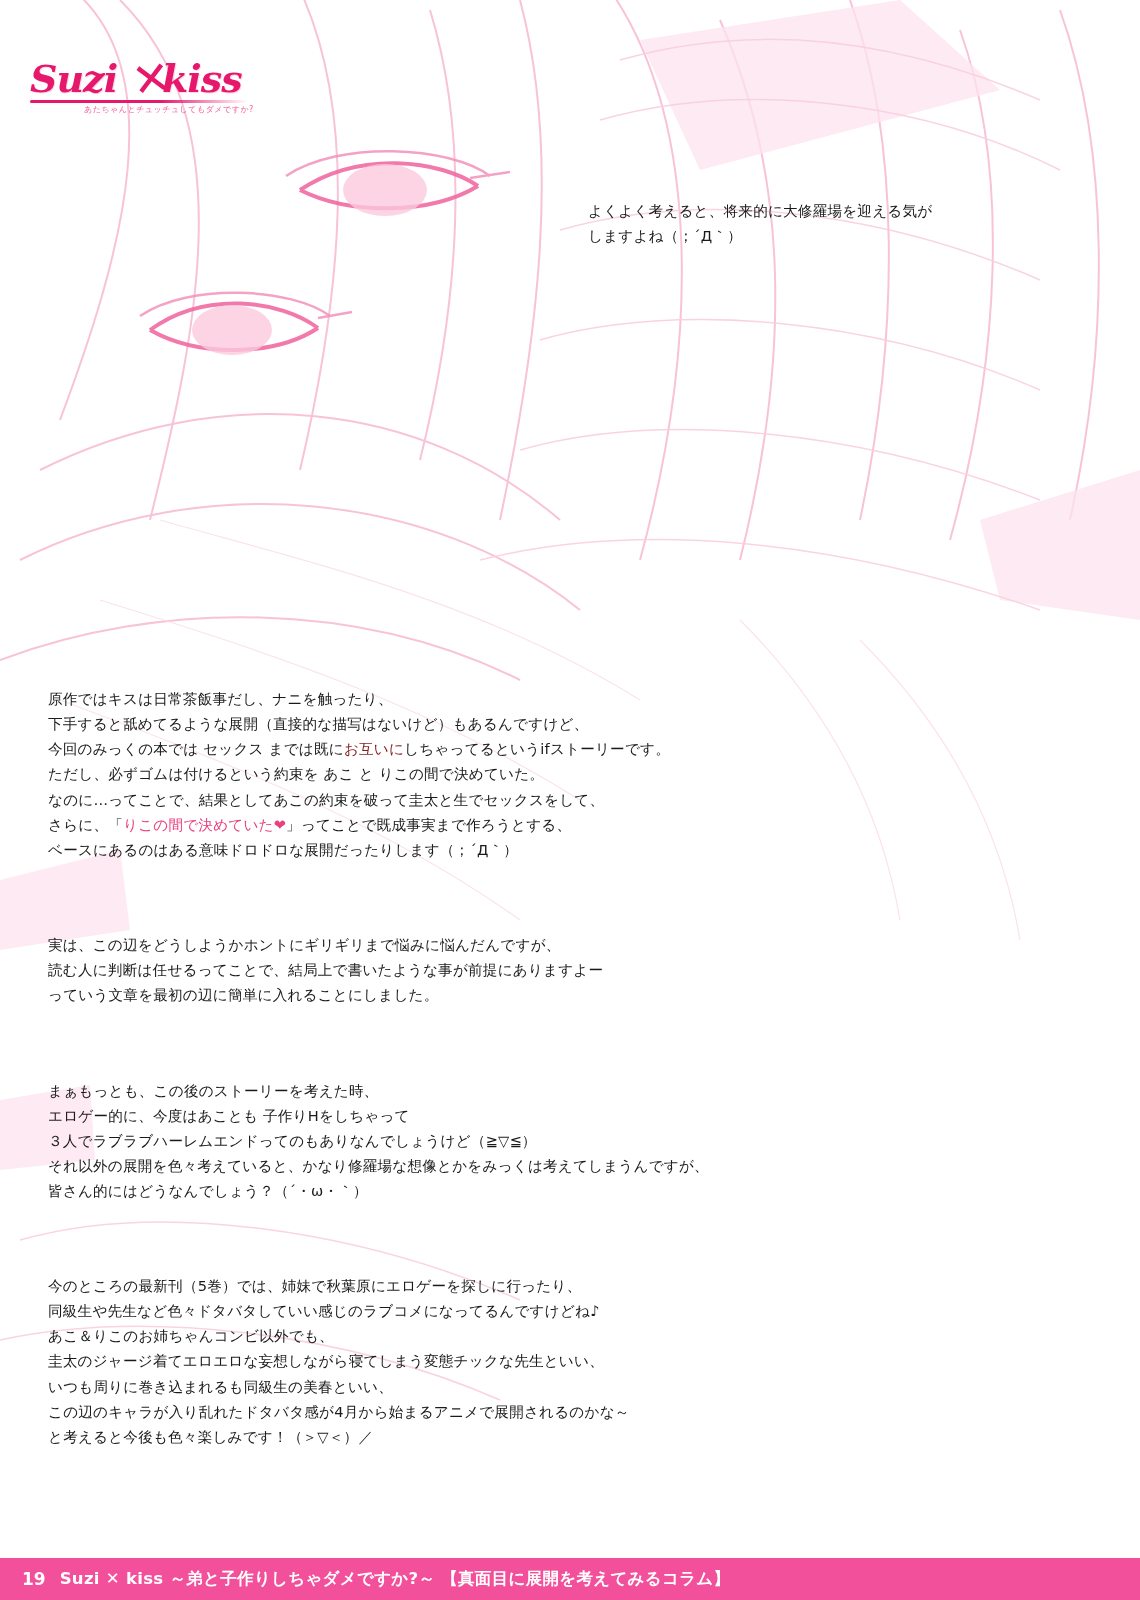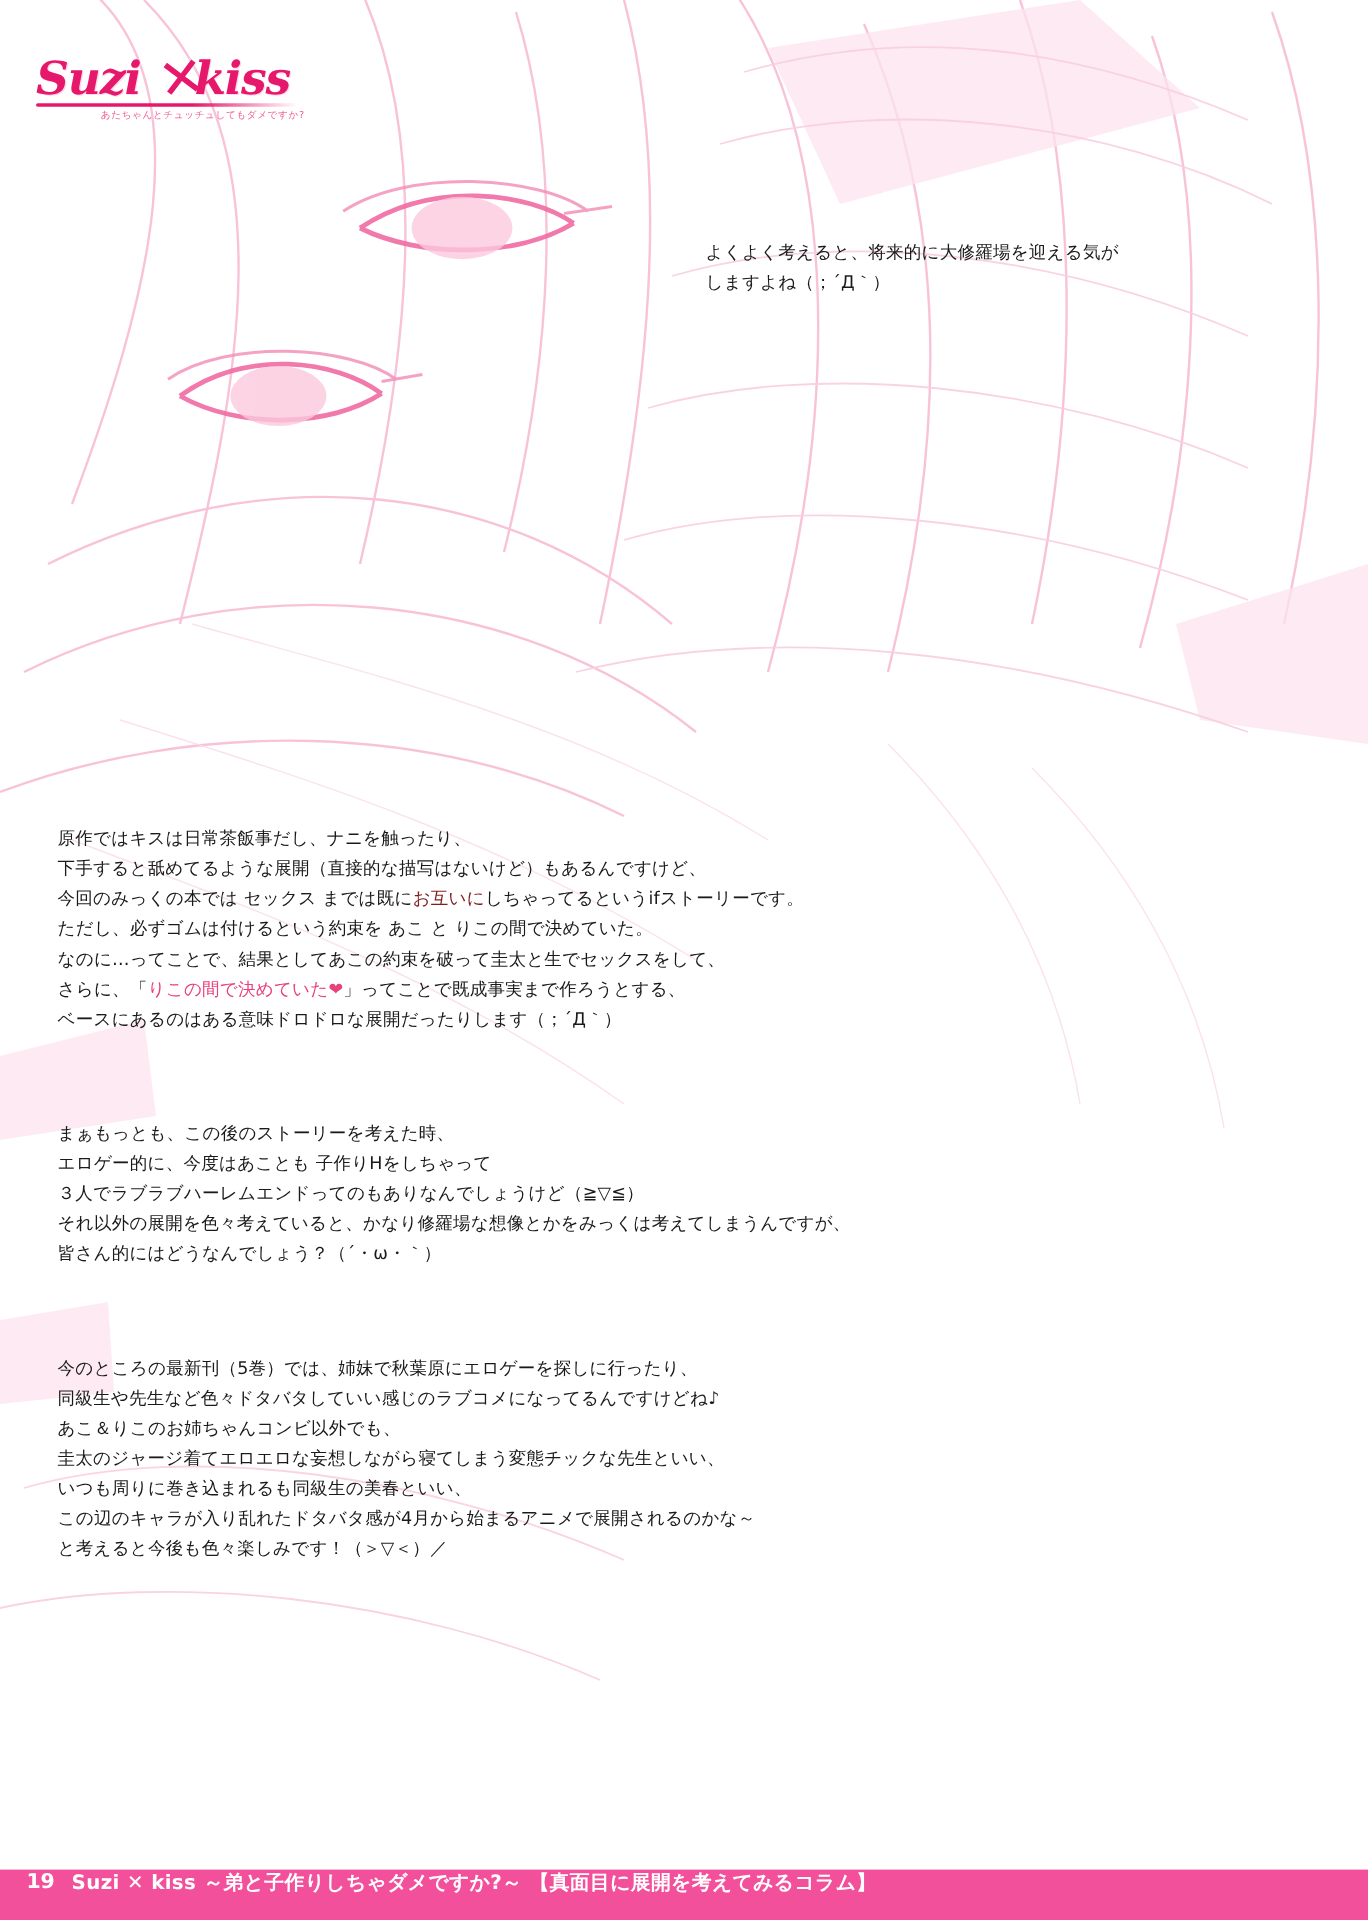--- a/index.html
+++ b/index.html
@@ -20,21 +20,21 @@
     position: absolute;
     inset: 0;
     z-index: 0;
     pointer-events: none;
   }
 
   
   #logo {
     position: absolute;
     left: 28px;
-    top: 34px;
+    top: 48px;
     width: 240px;
     height: 80px;
     z-index: 3;
     text-align: right;
   }
   #logo .logo-text {
     font-family: "DejaVu Serif", "Liberation Serif", serif;
     font-style: italic;
     font-weight: bold;
     font-size: 38px;
@@ -104,20 +104,21 @@
   
   #footer {
     position: absolute;
     left: 0;
     bottom: 0;
     width: 1140px;
     height: 42px;
     background: #f2509a;
     z-index: 4;
     display: flex;
+    align-items: center;
   }
   #footer .pagenum {
     color: #ffffff;
     font-weight: bold;
     font-size: 17px;
     margin-left: 22px;
     margin-right: 14px;
     font-family: "DejaVu Sans", "Liberation Sans", sans-serif;
   }
   #footer .ftitle {
@@ -212,20 +213,23 @@
 </div>
 
 <div class="tblock" id="main-block">
   <p class="para"><span>原作ではキスは日常茶飯事だし、ナニを触ったり、
 下手すると舐めてるような展開（直接的な描写はないけど）もあるんですけど、
 今回のみっくの本では セックス までは既に</span><span class="hl-blue">お互いに</span><span>しちゃってるというifストーリーです。
 ただし、必ずゴムは付けるという約束を あこ と りこの間で決めていた。
 なのに…ってことで、結果としてあこの約束を破って圭太と生でセックスをして、
 さらに、「</span><span class="hl-pink">りこの間で決めていた❤</span><span>」ってことで既成事実まで作ろうとする、
 ベースにあるのはある意味ドロドロな展開だったりします（；´Д｀）</span></p>
+  <p class="para">実は、この辺をどうしようかホントにギリギリまで悩みに悩んだんですが、
+読む人に判断は任せるってことで、結局上で書いたような事が前提にありますよー
+っていう文章を最初の辺に簡単に入れることにしました。</p>
   <p class="para">まぁもっとも、この後のストーリーを考えた時、
 エロゲー的に、今度はあことも 子作りHをしちゃって
 ３人でラブラブハーレムエンドってのもありなんでしょうけど（≧▽≦）
 それ以外の展開を色々考えていると、かなり修羅場な想像とかをみっくは考えてしまうんですが、
 皆さん的にはどうなんでしょう？（´・ω・｀）</p>
   <p class="para">今のところの最新刊（5巻）では、姉妹で秋葉原にエロゲーを探しに行ったり、
 同級生や先生など色々ドタバタしていい感じのラブコメになってるんですけどね♪
 あこ＆りこのお姉ちゃんコンビ以外でも、
 圭太のジャージ着てエロエロな妄想しながら寝てしまう変態チックな先生といい、
 いつも周りに巻き込まれるも同級生の美春といい、

